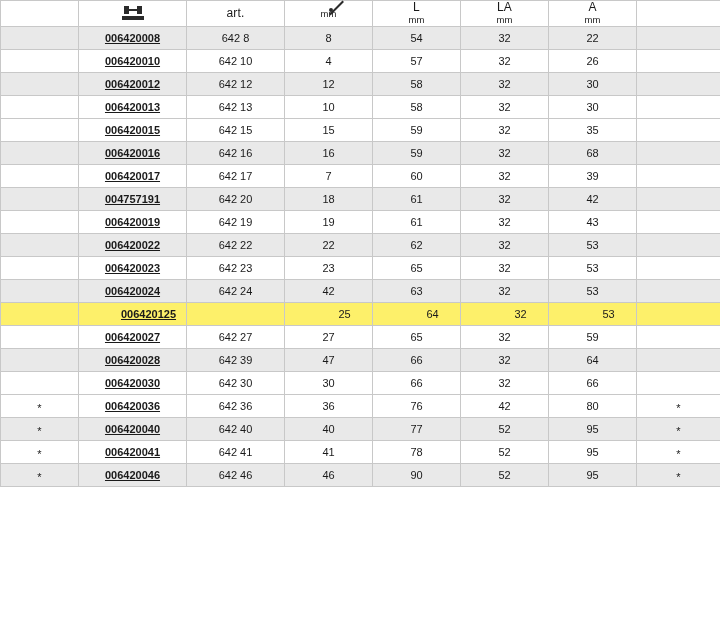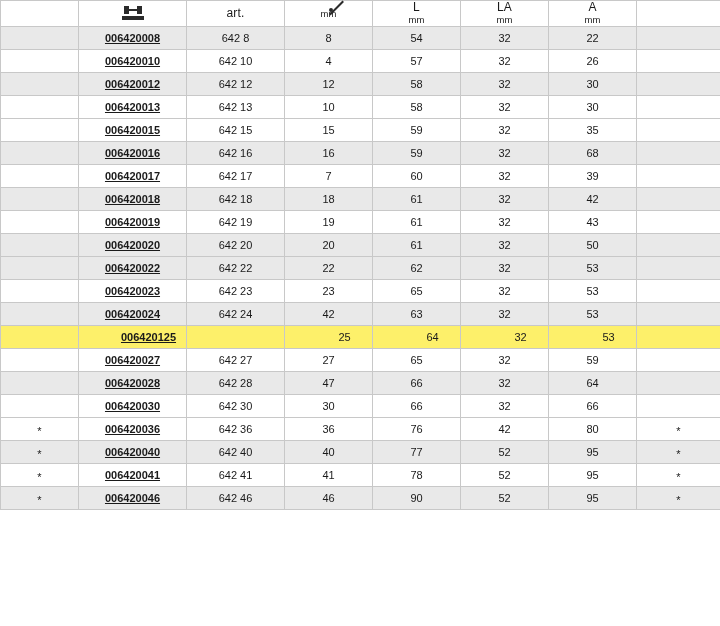--- a/index.html
+++ b/index.html
@@ -264,50 +264,40 @@
         <td class="code">006420017</td>
         <td>642 17</td>
         <td>7</td>
         <td>60</td>
         <td>32</td>
         <td>39</td>
         <td class="note"></td>
       </tr>
       <tr class="alt">
         <td class="star"></td>
-        <td class="code">006420018</td>
-        <td>642 18</td>
+        <td class="code">004757191</td>
+        <td>642 20</td>
         <td>18</td>
         <td>61</td>
         <td>32</td>
         <td>42</td>
         <td class="note"></td>
       </tr>
       <tr>
         <td class="star"></td>
         <td class="code">006420019</td>
         <td>642 19</td>
         <td>19</td>
         <td>61</td>
         <td>32</td>
         <td>43</td>
         <td class="note"></td>
       </tr>
       <tr class="alt">
         <td class="star"></td>
-        <td class="code">006420020</td>
-        <td>642 20</td>
-        <td>20</td>
-        <td>61</td>
-        <td>32</td>
-        <td>50</td>
-        <td class="note"></td>
-      </tr>
-      <tr class="alt">
-        <td class="star"></td>
         <td class="code">006420022</td>
         <td>642 22</td>
         <td>22</td>
         <td>62</td>
         <td>32</td>
         <td>53</td>
         <td class="note"></td>
       </tr>
       <tr>
         <td class="star"></td>
@@ -345,21 +335,21 @@
         <td>642 27</td>
         <td>27</td>
         <td>65</td>
         <td>32</td>
         <td>59</td>
         <td class="note"></td>
       </tr>
       <tr class="alt">
         <td class="star"></td>
         <td class="code">006420028</td>
-        <td>642 28</td>
+        <td>642 39</td>
         <td>47</td>
         <td>66</td>
         <td>32</td>
         <td>64</td>
         <td class="note"></td>
       </tr>
       <tr>
         <td class="star"></td>
         <td class="code">006420030</td>
         <td>642 30</td>

